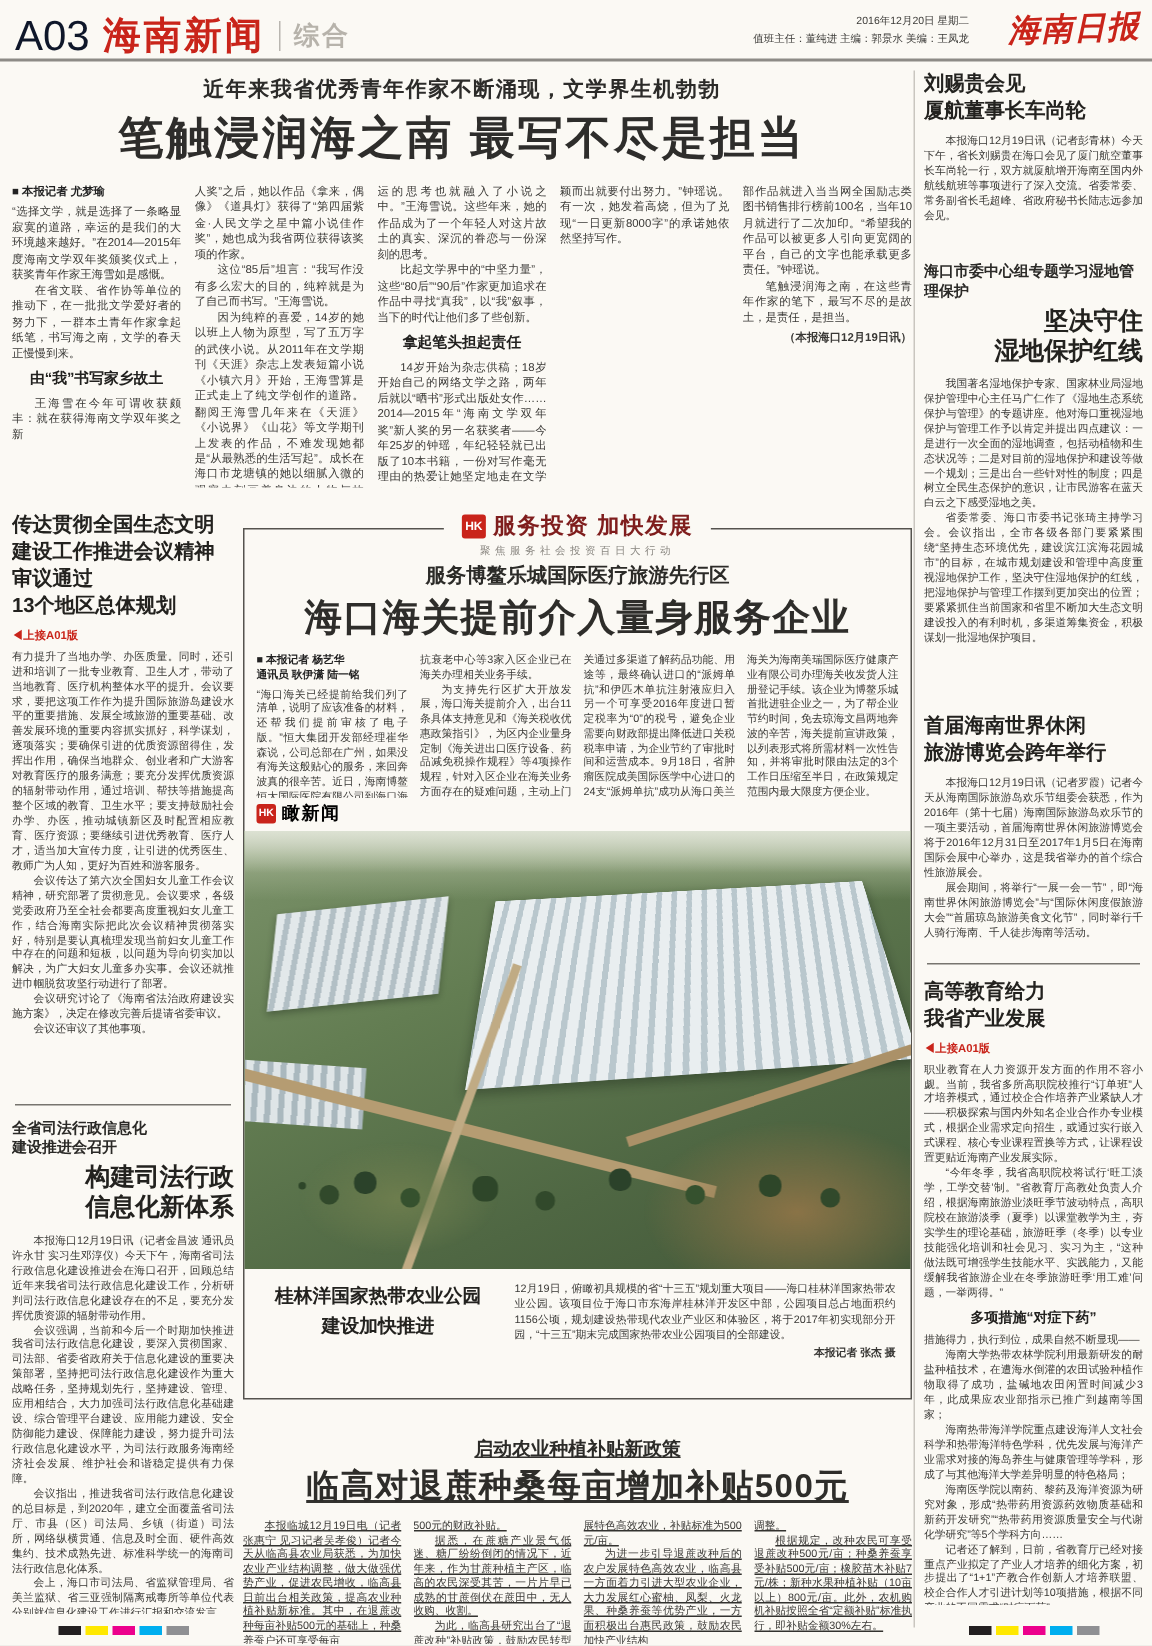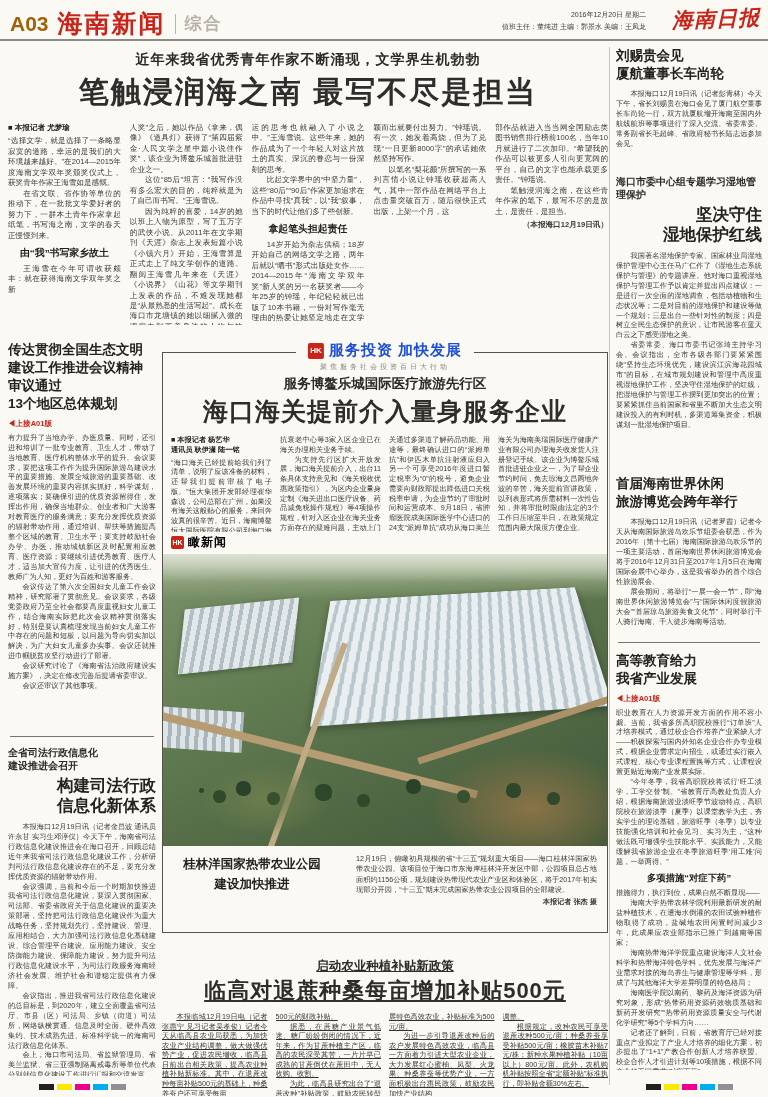--- a/index.html
+++ b/index.html
@@ -7,21 +7,21 @@
   #page {
     position:relative; width:768px; height:1097px; margin:0 auto;
     background:#fbf9f4; overflow:hidden; color:#33322f;
     font-family:"Liberation Sans", sans-serif;
   }
   .pre { white-space:pre-line; }
 
   
   .hdr { position:absolute; left:0; top:0; width:768px; height:41px; border-bottom:2px solid #8d8b86; }
   .hdr-left { position:absolute; left:10px; top:7px; display:flex; align-items:center; gap:9px; }
-  .pageno { font-size:21px; font-weight:bold; color:#a16207; }
+  .pageno { font-size:28px; font-weight:normal; color:#0f172a; }
   .section { font-size:25px; font-weight:900; color:#c9241a; letter-spacing:2px; }
   .vline { width:1px; height:20px; background:#b9b6b0; }
   .subsection { font-size:17px; font-weight:bold; color:#b7b3ab; letter-spacing:2px; }
   .hdr-right { position:absolute; right:122px; top:9px; text-align:right; font-size:7px; color:#3c3b38; line-height:1.65; }
   .masthead { position:absolute; right:8px; top:5px; font-family:"DejaVu Serif", serif; font-style:italic;
     font-weight:bold; font-size:21px; color:#c9241a; transform:rotate(-2deg); letter-spacing:1px; }
 
   .vrule { position:absolute; left:609px; top:47px; width:1px; height:1038px; background:#c9c6bf; }
 
   
@@ -59,21 +59,21 @@
   .r2 { height:300px; }
   .r3 { height:158px; }
   .r4 { height:418px; }
   .lcol .bars, .rcol .bars { position:absolute; bottom:0; left:0; right:0; }
 
   
   .cbox { position:absolute; left:162px; top:352px; width:446px; height:581px; border:1px solid #55534e; background:#fbf9f4; }
   .brand { position:absolute; top:-12px; left:50%; transform:translateX(-50%); background:#fbf9f4;
     padding:0 12px; text-align:center; white-space:nowrap; }
   .brand-line { display:flex; align-items:center; gap:5px; justify-content:center; }
-  .brand-title { color:#1d4ed8; font-weight:900; font-size:15px; letter-spacing:1px; }
+  .brand-title { color:#7f1d1d; font-weight:900; font-size:15px; letter-spacing:1px; }
   .brand-sub { font-size:7px; color:#8a8781; letter-spacing:3px; margin-top:2px; }
   .mark { display:inline-flex; width:16px; height:16px; background:#c9241a; color:#fff; font-weight:900;
     font-size:8px; align-items:center; justify-content:center; border-radius:2px; }
   .mark.sm { width:13px; height:13px; font-size:7px; }
   .bx-kicker { text-align:center; font-size:13.5px; font-weight:bold; color:#2c2b28; margin-top:22px; }
   .bx-headline { text-align:center; font-size:25px; font-weight:900; color:#2e2d2a; letter-spacing:1px; margin-top:2px; }
   .bx-body { display:flex; gap:8px; padding:7px 8px 0; height:104px; }
   .bx-col { flex:1; font-size:7.2px; line-height:1.36; color:#3a3936; }
   .ph-brand { display:flex; align-items:center; gap:4px; margin:2px 0 3px 8px; }
   .ph-brand-t { color:#000000; font-weight:900; font-size:12px; letter-spacing:1px; }
@@ -99,21 +99,21 @@
   .dirt-a { position:absolute; right:-6%; bottom:-8%; width:46%; height:42%;
     background:radial-gradient(closest-side,#8a7347,rgba(138,115,71,0)); }
   .dirt-b { position:absolute; left:8%; bottom:3%; width:30%; height:26%;
     background:radial-gradient(closest-side,#6d7d4e,rgba(109,125,78,0)); }
   .trees { position:absolute; left:8%; top:80%; width:5px; height:5px; border-radius:50%; background:#2e4629;
     box-shadow:18px 6px 0 4px #31492b, 42px -2px 0 5px #2b422a, 72px 8px 0 4px #35512e,
       122px 2px 0 6px #2e4629, 162px 10px 0 4px #31492b, 212px -4px 0 5px #2b422a,
       262px 6px 0 4px #35512e, 312px 0 0 5px #2e4629, 352px 8px 0 4px #31492b; }
 
   
-  .caption { display:flex; gap:25px; padding:8px 10px 0; }
+  .caption { display:flex; gap:12px; padding:8px 10px 0; }
   .cap-title { width:158px; text-align:center; font-size:12.5px; font-weight:900; line-height:1.6; color:#23221f; }
   .cap-body { flex:1; font-size:7.2px; line-height:1.45; text-align:justify; color:#3a3936; }
   .cap-credit { display:block; text-align:right; font-weight:bold; margin-top:1px; }
 
   
   .bart { position:absolute; left:162px; top:958px; width:446px; height:148px;text-decoration:underline; }
   .bt-kicker { text-align:center; font-size:12.5px; font-weight:bold; color:#2c2b28; }
   .bt-headline { text-align:center; font-size:22px; font-weight:900; color:#2e2d2a; letter-spacing:1px; margin-top:1px; }
   .bt-body { display:flex; gap:8px; margin-top:6px; height:84px; }
   .bt-col { flex:1; font-size:7.2px; line-height:1.33; color:#3a3936; }
@@ -145,33 +145,32 @@
     <div class="ma-headline">笔触浸润海之南 最写不尽是担当</div>
     <div class="ma-body">
       <div class="tcol ma-col">
           <div class="li-byline">■ 本报记者 尤梦瑜</div>
           <div class="li-cont">“选择文学，就是选择了一条略显寂寞的道路，幸运的是我们的大环境越来越好。”在2014—2015年度海南文学双年奖颁奖仪式上，获奖青年作家王海雪如是感慨。</div>
           <div class="li-para">在省文联、省作协等单位的推动下，在一批批文学爱好者的努力下，一群本土青年作家拿起纸笔，书写海之南，文学的春天正慢慢到来。</div>
           <div class="li-sub">由“我”书写家乡故土</div>
           <div class="li-para">王海雪在今年可谓收获颇丰：就在获得海南文学双年奖之新</div>
         </div>
       <div class="tcol ma-col">
-          <div class="li-cont">人奖”之后，她以作品《拿来，偶像》《道具灯》获得了“第四届紫金·人民文学之星中篇小说佳作奖”，该企业为博鳌乐城首批进驻企业之一。</div>
+          <div class="li-cont">人奖”之后，她以作品《拿来，偶像》《道具灯》获得了“第四届紫金·人民文学之星中篇小说佳作奖”，她也成为我省两位获得该奖项的作家。</div>
           <div class="li-para">这位“85后”坦言：“我写作没有多么宏大的目的，纯粹就是为了自己而书写。”王海雪说。</div>
           <div class="li-para">因为纯粹的喜爱，14岁的她以班上人物为原型，写了五万字的武侠小说。从2011年在文学期刊《天涯》杂志上发表短篇小说《小镇六月》开始，王海雪算是正式走上了纯文学创作的道路。翻阅王海雪几年来在《天涯》《小说界》《山花》等文学期刊上发表的作品，不难发现她都是“从最熟悉的生活写起”。成长在海口市龙塘镇的她以细腻入微的观察力刻画着身边的人物与故事。</div>
         </div>
       <div class="tcol ma-col">
           <div class="li-cont">运的思考也就融入了小说之中。”王海雪说。这些年来，她的作品成为了一个年轻人对这片故土的真实、深沉的眷恋与一份深刻的思考。</div>
           <div class="li-para">比起文学界中的“中坚力量”，这些“80后”“90后”作家更加追求在作品中寻找“真我”，以“我”叙事，当下的时代让他们多了些创新。</div>
           <div class="li-sub">拿起笔头担起责任</div>
           <div class="li-para">14岁开始为杂志供稿；18岁开始自己的网络文学之路，两年后就以“晒书”形式出版处女作……2014—2015年“海南文学双年奖”新人奖的另一名获奖者——今年25岁的钟瑶，年纪轻轻就已出版了10本书籍，一份对写作毫无理由的热爱让她坚定地走在文学创作的道路上。</div>
         </div>
       <div class="tcol ma-col">
           <div class="li-cont">颖而出就要付出努力。”钟瑶说。有一次，她发着高烧，但为了兑现“一日更新8000字”的承诺她依然坚持写作。</div>
-          <div class="li-para">以笔名“梨花颜”所撰写的一系列言情小说让钟瑶收获超高人气，其中一部作品在网络平台上点击量突破百万，随后很快正式出版，上架一个月，这</div>
         </div>
       <div class="tcol ma-col">
           <div class="li-cont">部作品就进入当当网全国励志类图书销售排行榜前100名，当年10月就进行了二次加印。“希望我的作品可以被更多人引向更宽阔的平台，自己的文字也能承载更多责任。”钟瑶说。</div>
           <div class="li-para">笔触浸润海之南，在这些青年作家的笔下，最写不尽的是故土，是责任，是担当。</div>
           <div class="li-end">（本报海口12月19日讯）</div>
         </div>
     </div>
   </div>
 
   <div class="lcol">

